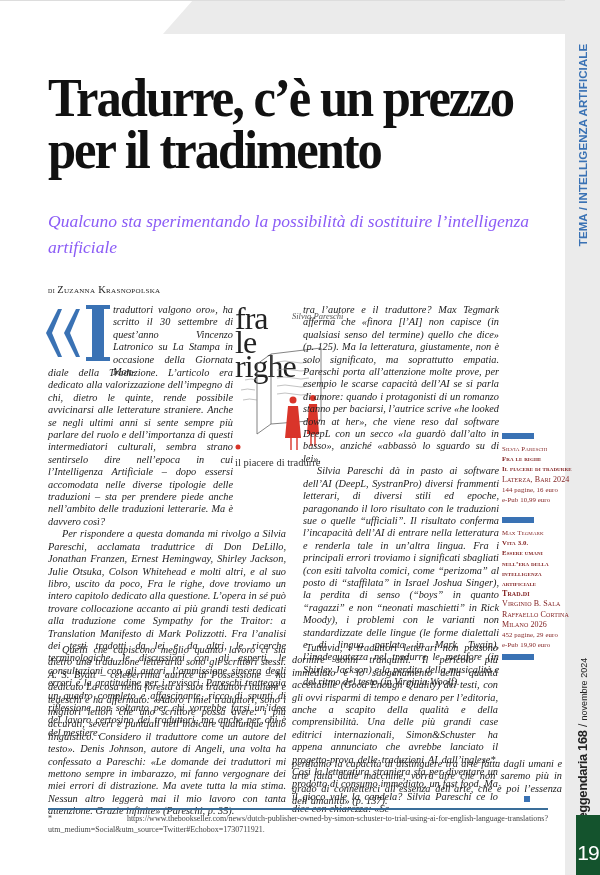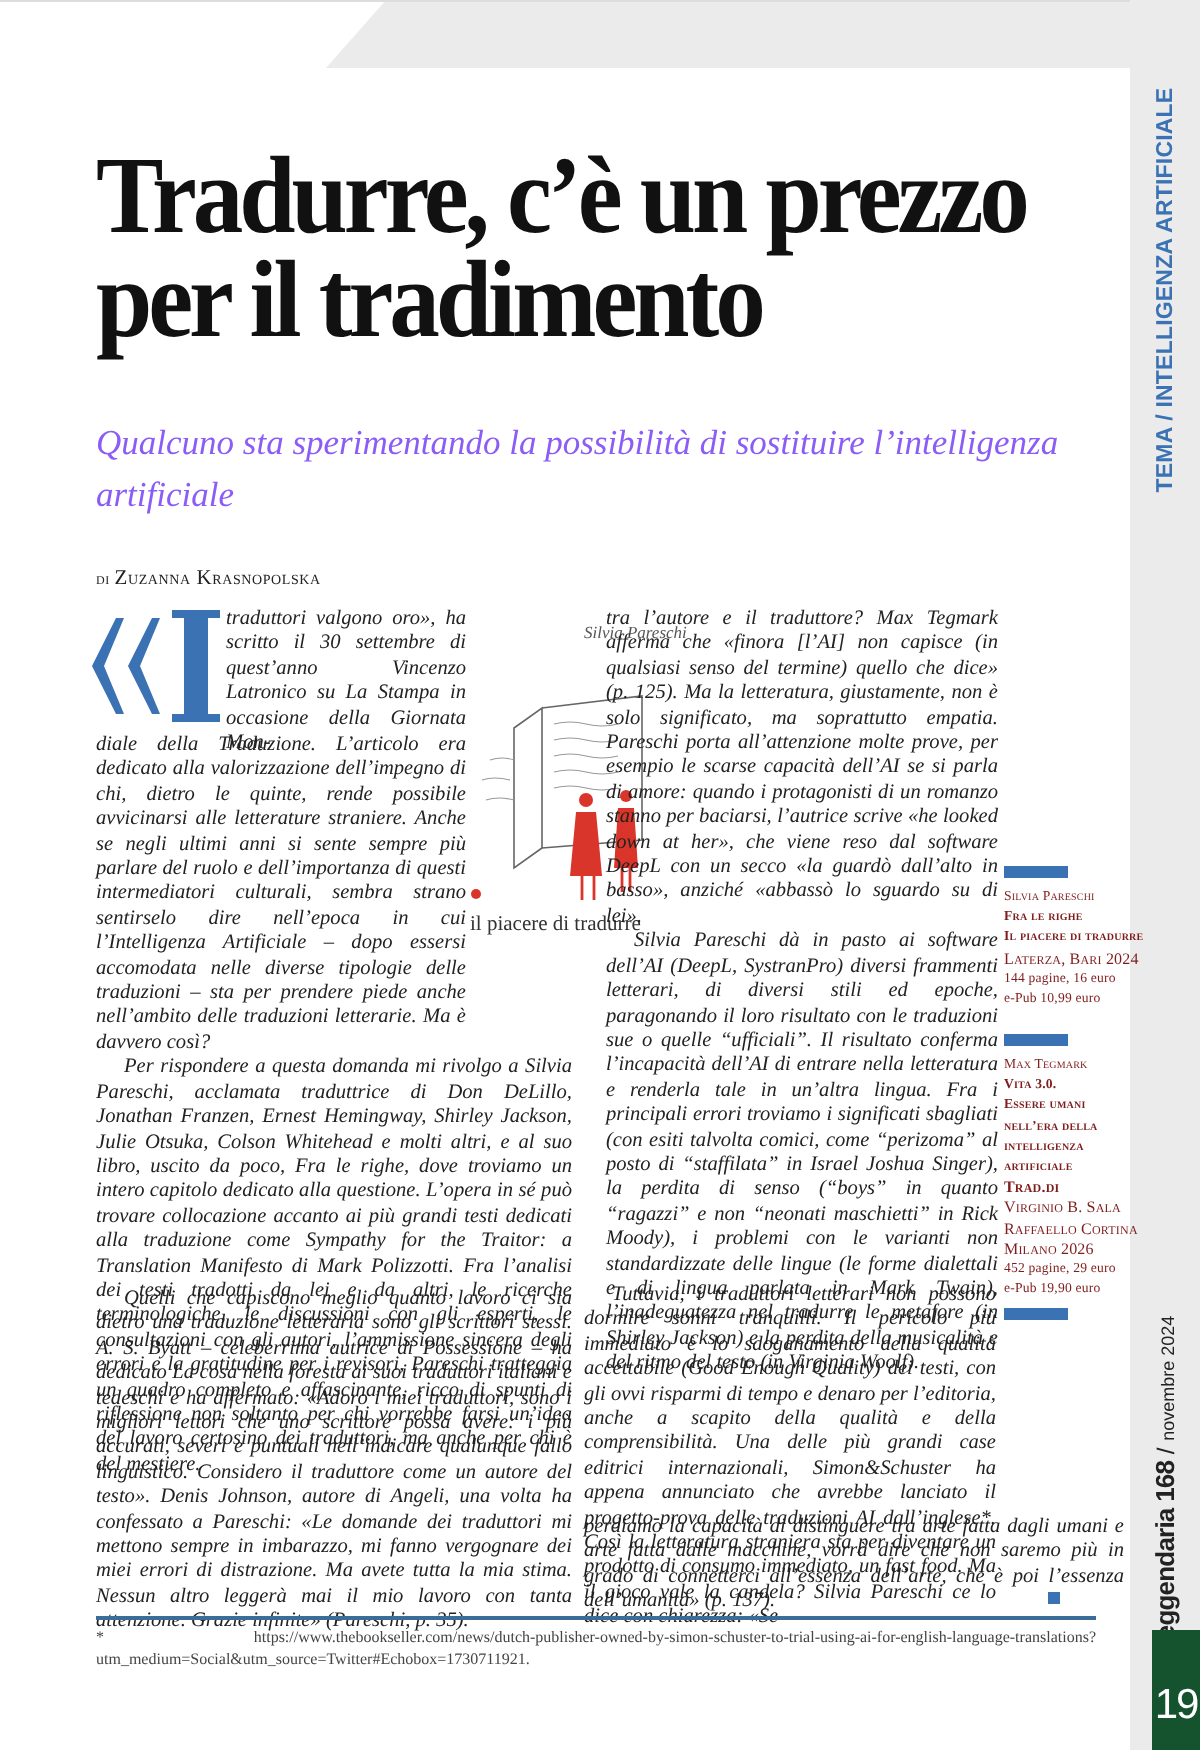--- a/index.html
+++ b/index.html
@@ -145,20 +145,25 @@
 <div class="col col-left">
   <p class="noindent">diale della Traduzione. L’articolo era dedicato alla valorizzazione dell’impegno di chi, dietro le quinte, rende possibile avvicinarsi alle letterature straniere. Anche se negli ultimi anni si sente sempre più parlare del ruolo e dell’importanza di questi intermediatori culturali, sembra strano sentirselo dire nell’epoca in cui l’Intelligenza Artificiale – dopo essersi accomodata nelle diverse tipologie delle traduzioni – sta per prendere piede anche nell’ambito delle traduzioni letterarie. Ma è davvero così?</p>
   <p style="width:238px;">Per rispondere a questa domanda mi rivolgo a Silvia Pareschi, acclamata traduttrice di Don DeLillo, Jonathan Franzen, Ernest Hemingway, Shirley Jackson, Julie Otsuka, Colson Whitehead e molti altri, e al suo libro, uscito da poco, Fra le righe, dove troviamo un intero capitolo dedicato alla questione. L’opera in sé può trovare collocazione accanto ai più grandi testi dedicati alla traduzione come Sympathy for the Traitor: a Translation Manifesto di Mark Polizzotti. Fra l’analisi dei testi tradotti da lei e da altri, le ricerche terminologiche, le discussioni con gli esperti, le consultazioni con gli autori, l’ammissione sincera degli errori e la gratitudine per i revisori, Pareschi tratteggia un quadro completo e affascinante, ricco di spunti di riflessione non soltanto per chi vorrebbe farsi un’idea del lavoro certosino dei traduttori, ma anche per chi è del mestiere.</p>
 </div>
 
 <div class="col" style="left:48px; top:644px; width:238px;">
   <p>Quelli che capiscono meglio quanto lavoro ci sia dietro una traduzione letteraria sono gli scrittori stessi. A. S. Byatt – celeberrima autrice di Possessione – ha dedicato La cosa nella foresta ai suoi traduttori italiani e tedeschi e ha affermato: «Adoro i miei traduttori, sono i migliori lettori che uno scrittore possa avere: i più accurati, severi e puntuali nell’indicare qualunque fallo linguistico. Considero il traduttore come un autore del testo». Denis Johnson, autore di Angeli, una volta ha confessato a Pareschi: «Le domande dei traduttori mi mettono sempre in imbarazzo, mi fanno vergognare dei miei errori di distrazione. Ma avete tutta la mia stima. Nessun altro leggerà mai il mio lavoro con tanta attenzione. Grazie infinite» (Pareschi, p. 35).</p>
 </div>
 
 <div class="cover">
+  <div class="cover-title">
+    <div>fra</div>
+    <div>le</div>
+    <div>righe</div>
+  </div>
   <div class="cover-author">Silvia Pareschi</div>
   <svg style="position:absolute;left:0;top:28px;" width="100" height="122" viewBox="0 0 100 122">
     <path d="M22 30 L36 20 L36 90 L22 100 Z" fill="none" stroke="#666" stroke-width="0.8"></path>
     <path d="M36 20 L86 14 L86 86 L36 90" fill="none" stroke="#666" stroke-width="0.8"></path>
     <g stroke="#999" stroke-width="0.6" fill="none">
       <path d="M42 28 q8 -2 16 0 t16 0"></path>
         <path d="M42 36 q8 -2 16 0 t16 0"></path>
       <path d="M42 44 q8 -2 16 0 t16 0"></path>
         <path d="M42 52 q8 -2 16 0 t16 0"></path>
       <path d="M42 60 q8 -2 16 0 t16 0"></path>

